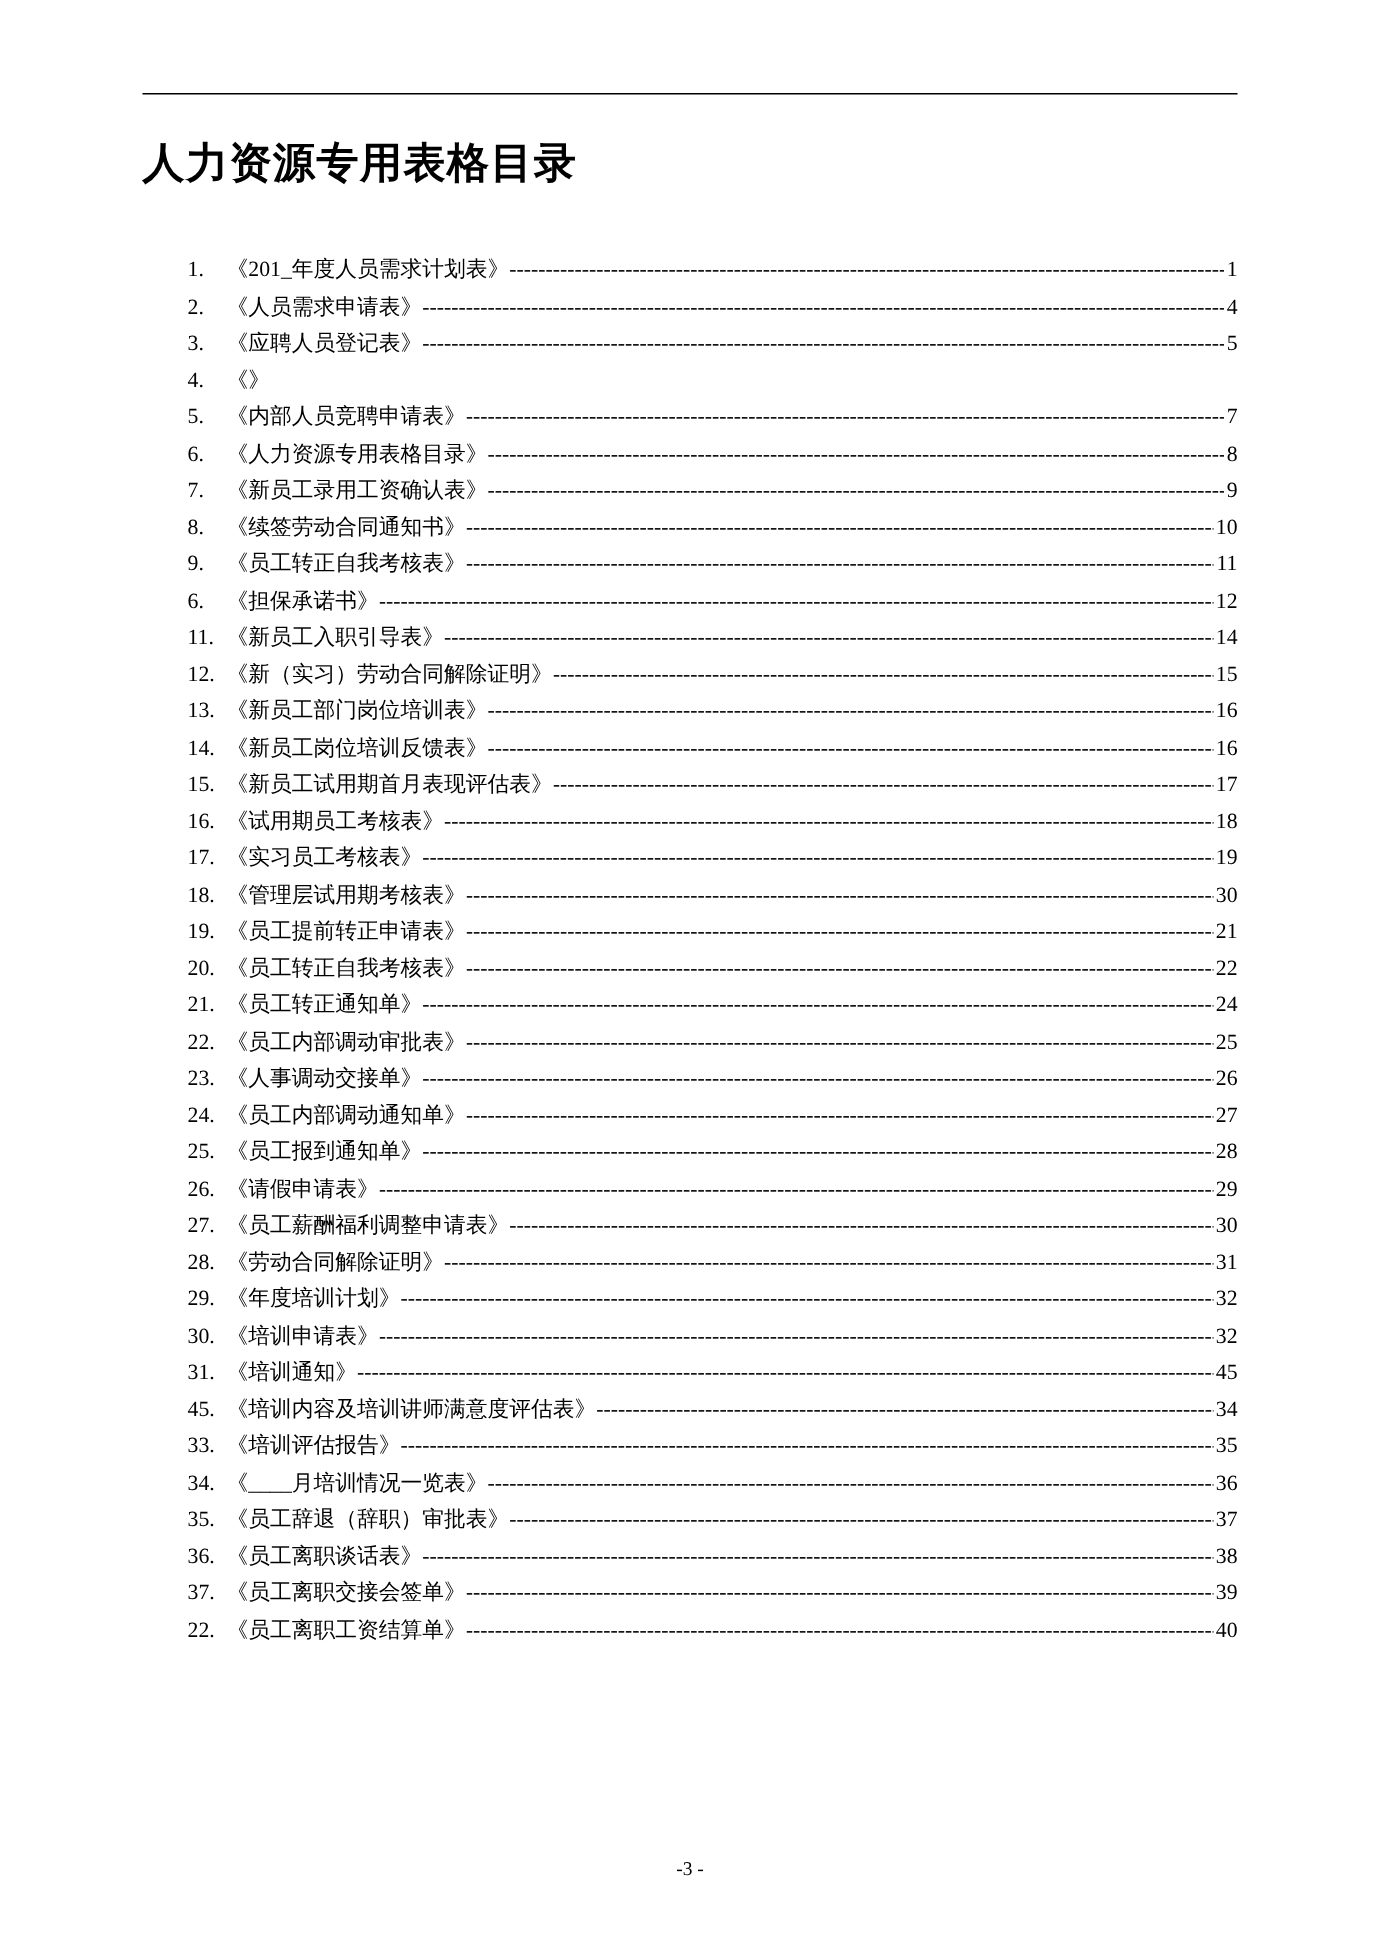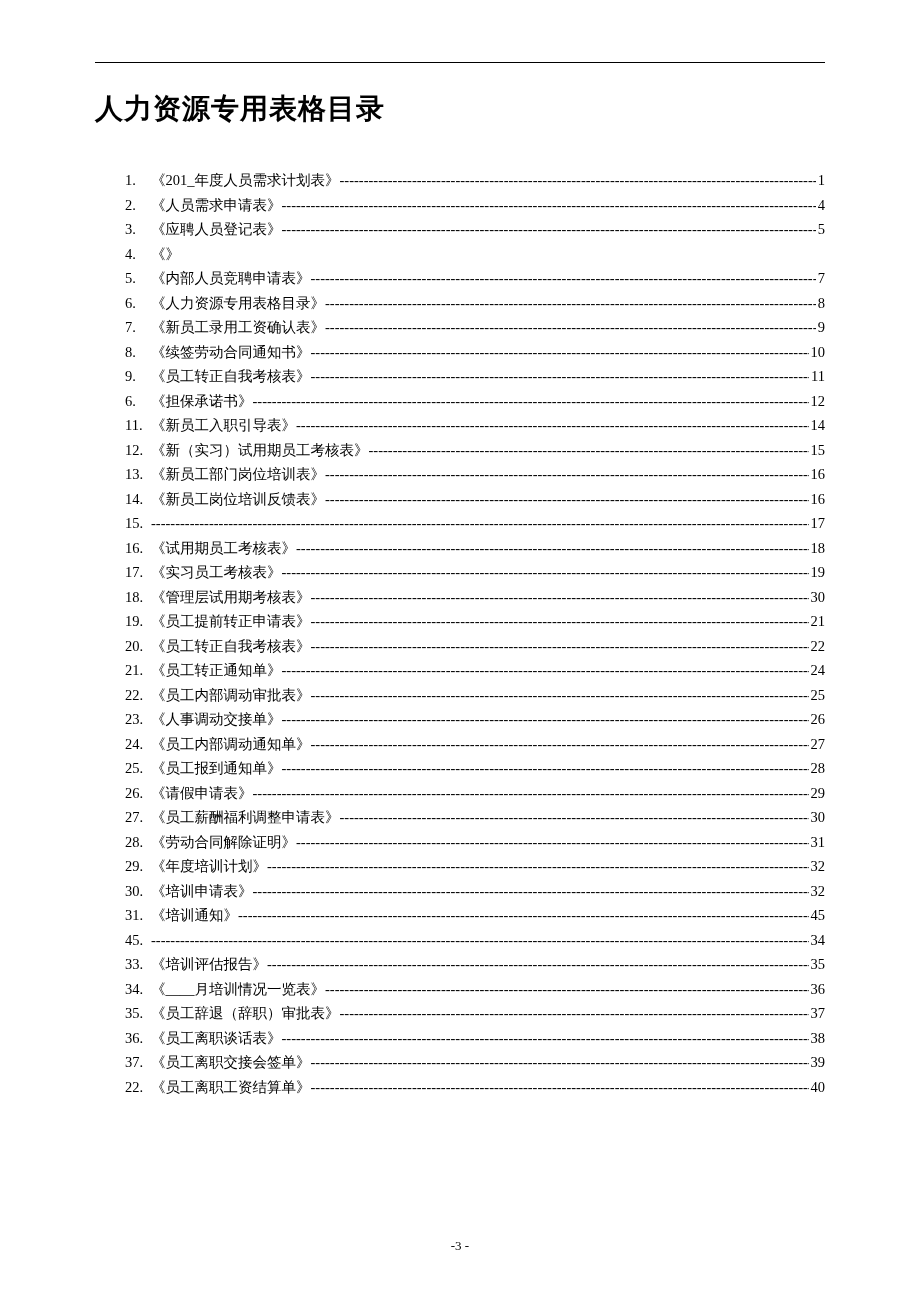--- a/index.html
+++ b/index.html
@@ -137,38 +137,39 @@
         <span class="toc-page">12</span>
       </li>
       <li class="toc-item">
         <span class="toc-num">11.</span>
         <span class="toc-title">《新员工入职引导表》</span>
         <span class="toc-leader">--------------------------------------------------------------------------------------------------------------------------------------------------------------------------------------------------------</span>
         <span class="toc-page">14</span>
       </li>
       <li class="toc-item">
         <span class="toc-num">12.</span>
-        <span class="toc-title">《新（实习）试用期员工考核表》</span>
+        <span class="toc-title">《新（实习）劳动合同解除证明》</span>
         <span class="toc-leader">--------------------------------------------------------------------------------------------------------------------------------------------------------------------------------------------------------</span>
         <span class="toc-page">15</span>
       </li>
       <li class="toc-item">
         <span class="toc-num">13.</span>
         <span class="toc-title">《新员工部门岗位培训表》</span>
         <span class="toc-leader">--------------------------------------------------------------------------------------------------------------------------------------------------------------------------------------------------------</span>
         <span class="toc-page">16</span>
       </li>
       <li class="toc-item">
         <span class="toc-num">14.</span>
         <span class="toc-title">《新员工岗位培训反馈表》</span>
         <span class="toc-leader">--------------------------------------------------------------------------------------------------------------------------------------------------------------------------------------------------------</span>
         <span class="toc-page">16</span>
       </li>
       <li class="toc-item">
         <span class="toc-num">15.</span>
+        <span class="toc-title">《新员工试用期首月表现评估表》</span>
         <span class="toc-leader">--------------------------------------------------------------------------------------------------------------------------------------------------------------------------------------------------------</span>
         <span class="toc-page">17</span>
       </li>
       <li class="toc-item">
         <span class="toc-num">16.</span>
         <span class="toc-title">《试用期员工考核表》</span>
         <span class="toc-leader">--------------------------------------------------------------------------------------------------------------------------------------------------------------------------------------------------------</span>
         <span class="toc-page">18</span>
       </li>
       <li class="toc-item">
@@ -256,20 +257,21 @@
         <span class="toc-page">32</span>
       </li>
       <li class="toc-item">
         <span class="toc-num">31.</span>
         <span class="toc-title">《培训通知》</span>
         <span class="toc-leader">--------------------------------------------------------------------------------------------------------------------------------------------------------------------------------------------------------</span>
         <span class="toc-page">45</span>
       </li>
       <li class="toc-item">
         <span class="toc-num">45.</span>
+        <span class="toc-title">《培训内容及培训讲师满意度评估表》</span>
         <span class="toc-leader">--------------------------------------------------------------------------------------------------------------------------------------------------------------------------------------------------------</span>
         <span class="toc-page">34</span>
       </li>
       <li class="toc-item">
         <span class="toc-num">33.</span>
         <span class="toc-title">《培训评估报告》</span>
         <span class="toc-leader">--------------------------------------------------------------------------------------------------------------------------------------------------------------------------------------------------------</span>
         <span class="toc-page">35</span>
       </li>
       <li class="toc-item">

